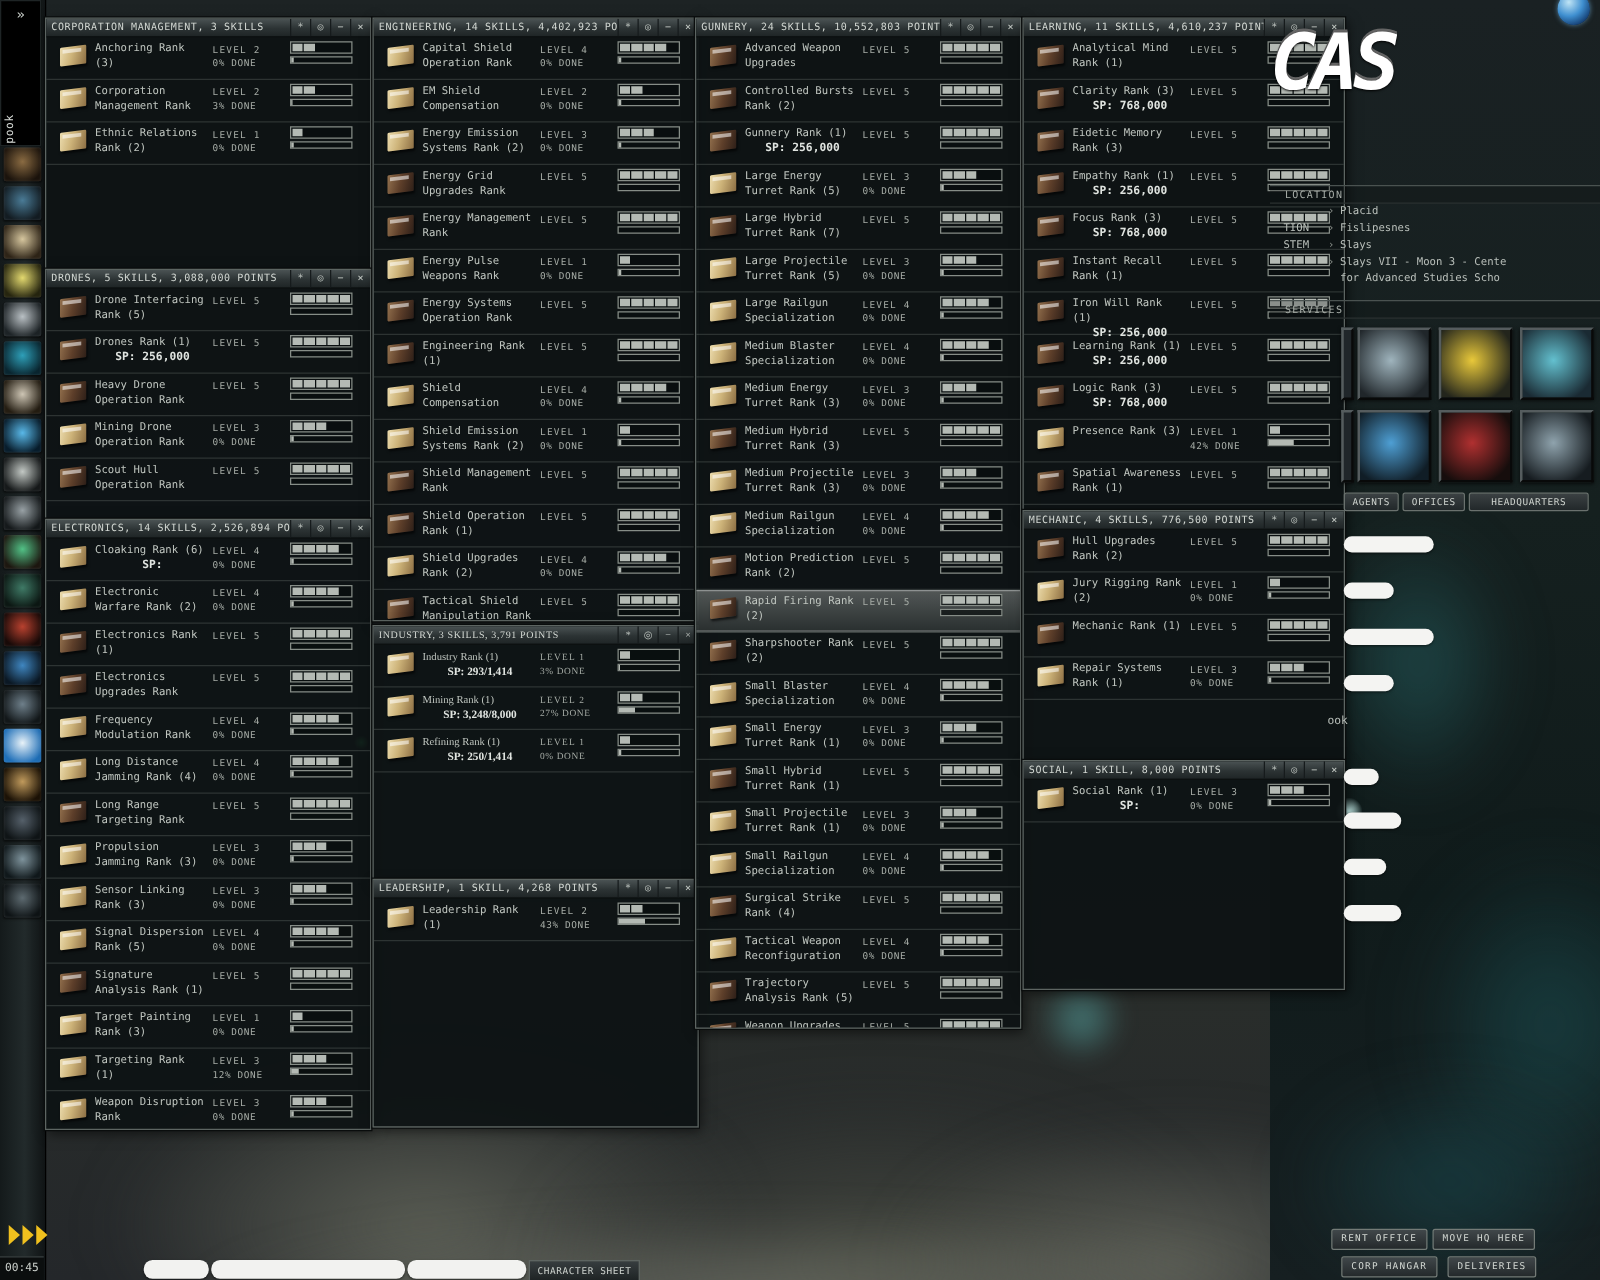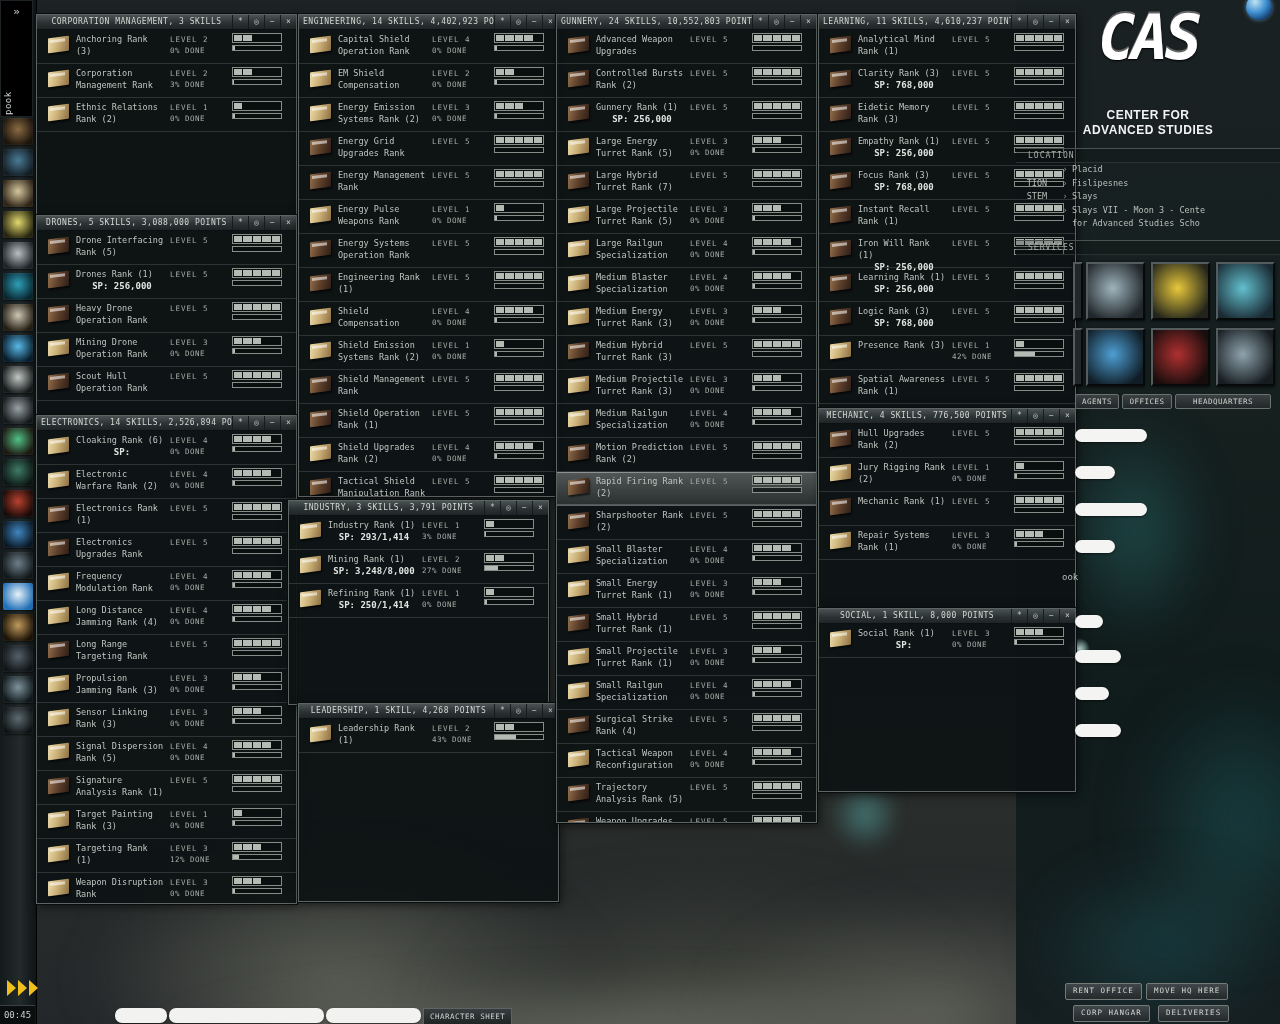--- a/index.html
+++ b/index.html
@@ -23,21 +23,21 @@
   #chev i{width:0;height:0;border-left:9px solid #f0c01e;border-top:8px solid transparent;
           border-bottom:8px solid transparent;margin-right:2px;display:block;}
   #clock{position:absolute;left:0;top:1005px;width:35px;height:19px;background:#0b0e0e;
          border-top:1px solid #3a4142;color:#c9cec9;font-size:9px;line-height:19px;text-align:center;}
   
   .win{position:absolute;background:rgba(13,18,19,.93);border:1px solid #5d6562;
        box-shadow:0 0 0 1px #0a0d0d,2px 3px 9px rgba(0,0,0,.55);overflow:hidden;}
   .win-h{height:14px;background:linear-gradient(#4a5253,#2c3334 55%,#1f2526);
          border-bottom:1px solid #0c1010;display:flex;align-items:stretch;}
   .win-title{flex:1;font-size:8px;line-height:14px;color:#d2d7d2;letter-spacing:.5px;
-             padding-left:4px;white-space:nowrap;overflow:hidden;text-align:center;}
+             padding-left:4px;white-space:nowrap;overflow:hidden;}
   .win-btn{width:15px;border-left:1px solid #161b1c;color:#c3c9c4;font-size:8px;
            line-height:13px;text-align:center;cursor:pointer;flex:0 0 auto;}
   .win-body{position:relative;}
   .row{position:relative;height:33px;border-bottom:1px solid rgba(125,135,130,.28);}
   .row.hl{background:linear-gradient(rgba(225,230,225,.32),rgba(150,158,152,.20));
           box-shadow:inset 0 1px 0 rgba(255,255,255,.35),inset 0 -1px 0 rgba(255,255,255,.2);}
   .book{position:absolute;left:11px;top:7px;width:21px;height:15px;border-radius:1px;
         transform:skewY(-7deg);box-shadow:1px 2px 2px rgba(0,0,0,.65);
         background:linear-gradient(105deg,#ecdcae 0%,#cdb379 45%,#8d6f44 100%);}
   .book:before{content:"";position:absolute;left:2px;right:4px;top:2px;height:3px;background:rgba(255,255,255,.55);}
@@ -53,21 +53,21 @@
   .lbar{height:10px;border:1px solid #868d87;background:rgba(8,12,12,.65);
         display:flex;gap:1px;padding:1px;box-sizing:border-box;}
   .seg{flex:1;}
   .seg.on{background:#b4bab4;}
   .pbar{margin-top:2px;height:6px;border:1px solid #868d87;background:rgba(8,12,12,.65);box-sizing:border-box;}
   .pfill{height:100%;background:#b4bab4;}
   
   #rscene{left:1016px;top:0;width:264px;height:1024px;
           background:linear-gradient(180deg,#1a2123,#15201f 40%,#101b1b 70%,#161f21 100%);}
   #station{position:absolute;left:1016px;top:0;width:264px;height:1024px;}
-  #logo{position:absolute;left:0;top:0;width:264px;text-align:center;
+  #logo{position:absolute;left:0;top:12px;width:264px;text-align:left;
         font-size:62px;font-weight:bold;font-style:italic;letter-spacing:-4px;
         color:#cfd4d6;text-shadow:0 1px 0 #fff,0 2px 2px #000,0 -1px 0 #666;
         background:linear-gradient(#ffffff,#9aa0a4 40%,#f0f2f3 55%,#5a6064);
         -webkit-background-clip:text;background-clip:text;-webkit-text-fill-color:transparent;}
   #stname{position:absolute;left:0;top:108px;width:264px;text-align:center;
           font-family:"Liberation Sans",sans-serif;font-weight:bold;font-size:12px;
           line-height:15px;color:#f2f4f4;white-space:pre-line;letter-spacing:.5px;}
   .sech{position:absolute;left:0;width:264px;border-top:1px solid #4a5250;border-bottom:1px solid #2a3130;
         font-size:8px;letter-spacing:1px;color:#a8aea9;padding:2px 0 2px 12px;box-sizing:border-box;
         background:rgba(10,14,14,.25);}
@@ -979,21 +979,21 @@
                 <div class="seg on"></div>
               </div>
       <div class="pbar">
                 <div class="pfill" style="width: 0px;"></div>
               </div>
     </div>
   </div>
 </div>
   </div>
 
-  <div class="win" style="left: 288px; top: 500px; width: 259px; height: 203px;">
+  <div class="win" style="left: 298px; top: 500px; width: 259px; height: 203px; font-family: Liberation Serif, serif;">
     <div class="win-h">
       <div class="win-title">INDUSTRY, 3 SKILLS, 3,791 POINTS</div>
       <div class="win-btn">*</div>
       <div class="win-btn">◎</div>
       <div class="win-btn">−</div>
       <div class="win-btn">×</div>
     </div>
     <div class="win-body">
   <div class="row">
     <div class="book"></div>
@@ -2015,22 +2015,20 @@
               </div>
     </div>
   </div>
 </div>
   </div>
 </div>
 
   <div id="station">
     <div id="orb"></div>
     <div id="logo">CAS</div>
-    <div id="stname">CENTER FOR
-ADVANCED STUDIES</div>
     <div class="sech" style="top:148px;">LOCATION</div>
     <div id="locrows">
         <div class="locrow" style="top: 163px;">
           <span class="loclab"></span>
           <span class="locchev">›</span>
           <span class="locval">Placid</span>
         </div>
         <div class="locrow" style="top: 176.5px;">
           <span class="loclab">TION</span>
           <span class="locchev">›</span>

